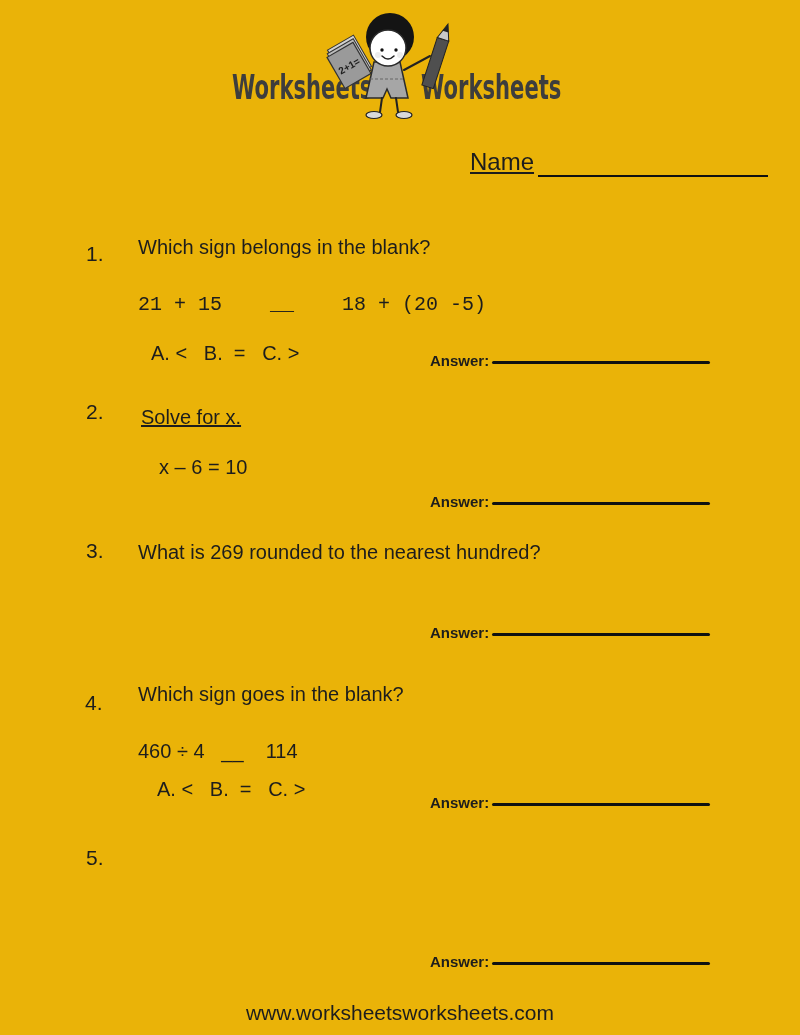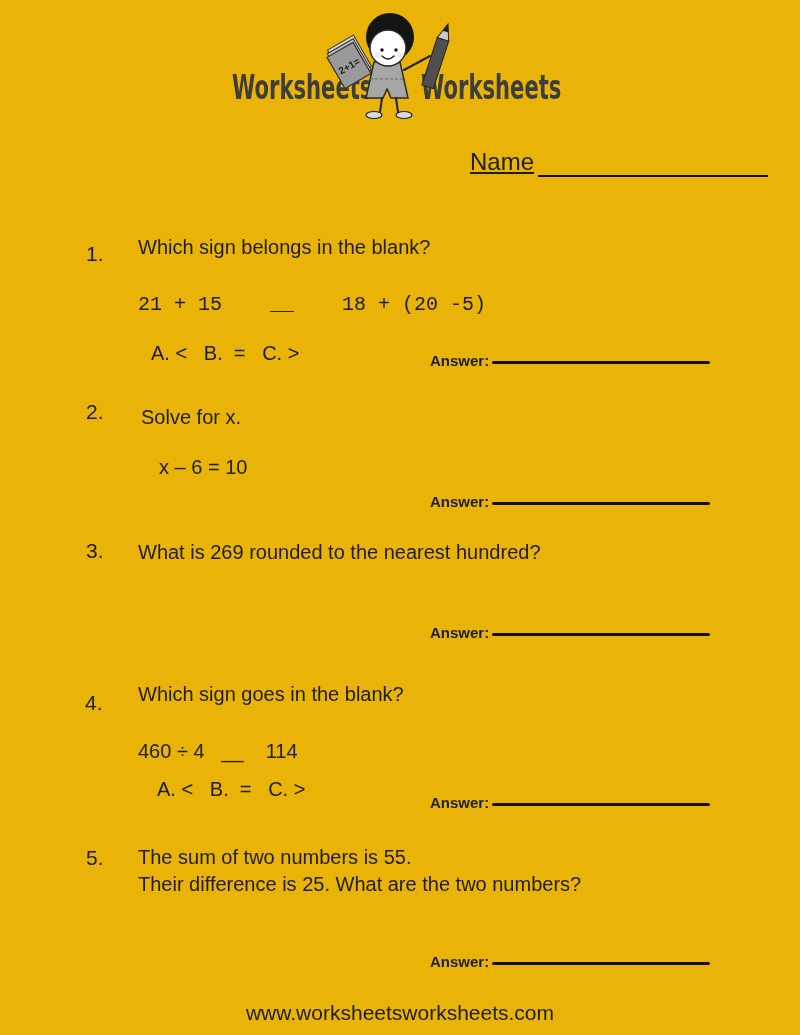--- a/index.html
+++ b/index.html
@@ -47,21 +47,21 @@
   .answer-label { position:absolute; left:0; top:0; font-size:15px;font-weight:bold; }
   .answer-line  { position:absolute; left:62px; top:9px; width:218px; height:3px; background:#111; border-radius:2px; }
 
   #q1-num  { left:86px;  top:242px; }
   #q1-text { left:138px; top:236px; }
   #q1-expr { left:138px; top:293px;font-family:Liberation Mono, monospace; }
   #q1-choices { left:151px; top:342px; }
   #q1-answer  { top:352px; }
 
   #q2-num  { left:86px;  top:400px; }
-  #q2-text { left:141px; top:406px; }
+  #q2-text { left:141px; top:406px;text-decoration:underline; }
   #q2-expr { left:159px; top:456px; }
   #q2-answer { top:493px; }
 
   #q3-num  { left:86px;  top:539px; }
   #q3-text { left:138px; top:541px; }
   #q3-answer { top:624px; }
 
   #q4-num  { left:85px;  top:691px; }
   #q4-text { left:138px; top:683px; }
   #q4-expr { left:138px; top:740px; }
@@ -151,24 +151,20 @@
   <div class="qnum" id="q4-num">4.</div>
   <div class="qtext" id="q4-text">Which sign goes in the blank?</div>
   <div class="qexpr" id="q4-expr">460 ÷ 4   __    114</div>
   <div class="qchoices" id="q4-choices">A. &lt;   B.  =   C. &gt;</div>
   <div class="answer-row" id="q4-answer">
     <span class="answer-label">Answer:</span>
     <span class="answer-line"></span>
   </div>
 
   <div class="qnum" id="q5-num">5.</div>
-  <div class="qtext" id="q5-text">
-    <div>The sum of two numbers is 55.</div>
-    <div>Their difference is 25. What are the two numbers?</div>
-  </div>
   <div class="answer-row" id="q5-answer">
     <span class="answer-label">Answer:</span>
     <span class="answer-line"></span>
   </div>
 
   <div class="footer">www.worksheetsworksheets.com</div>
 
 </div>
 
 </body></html>

